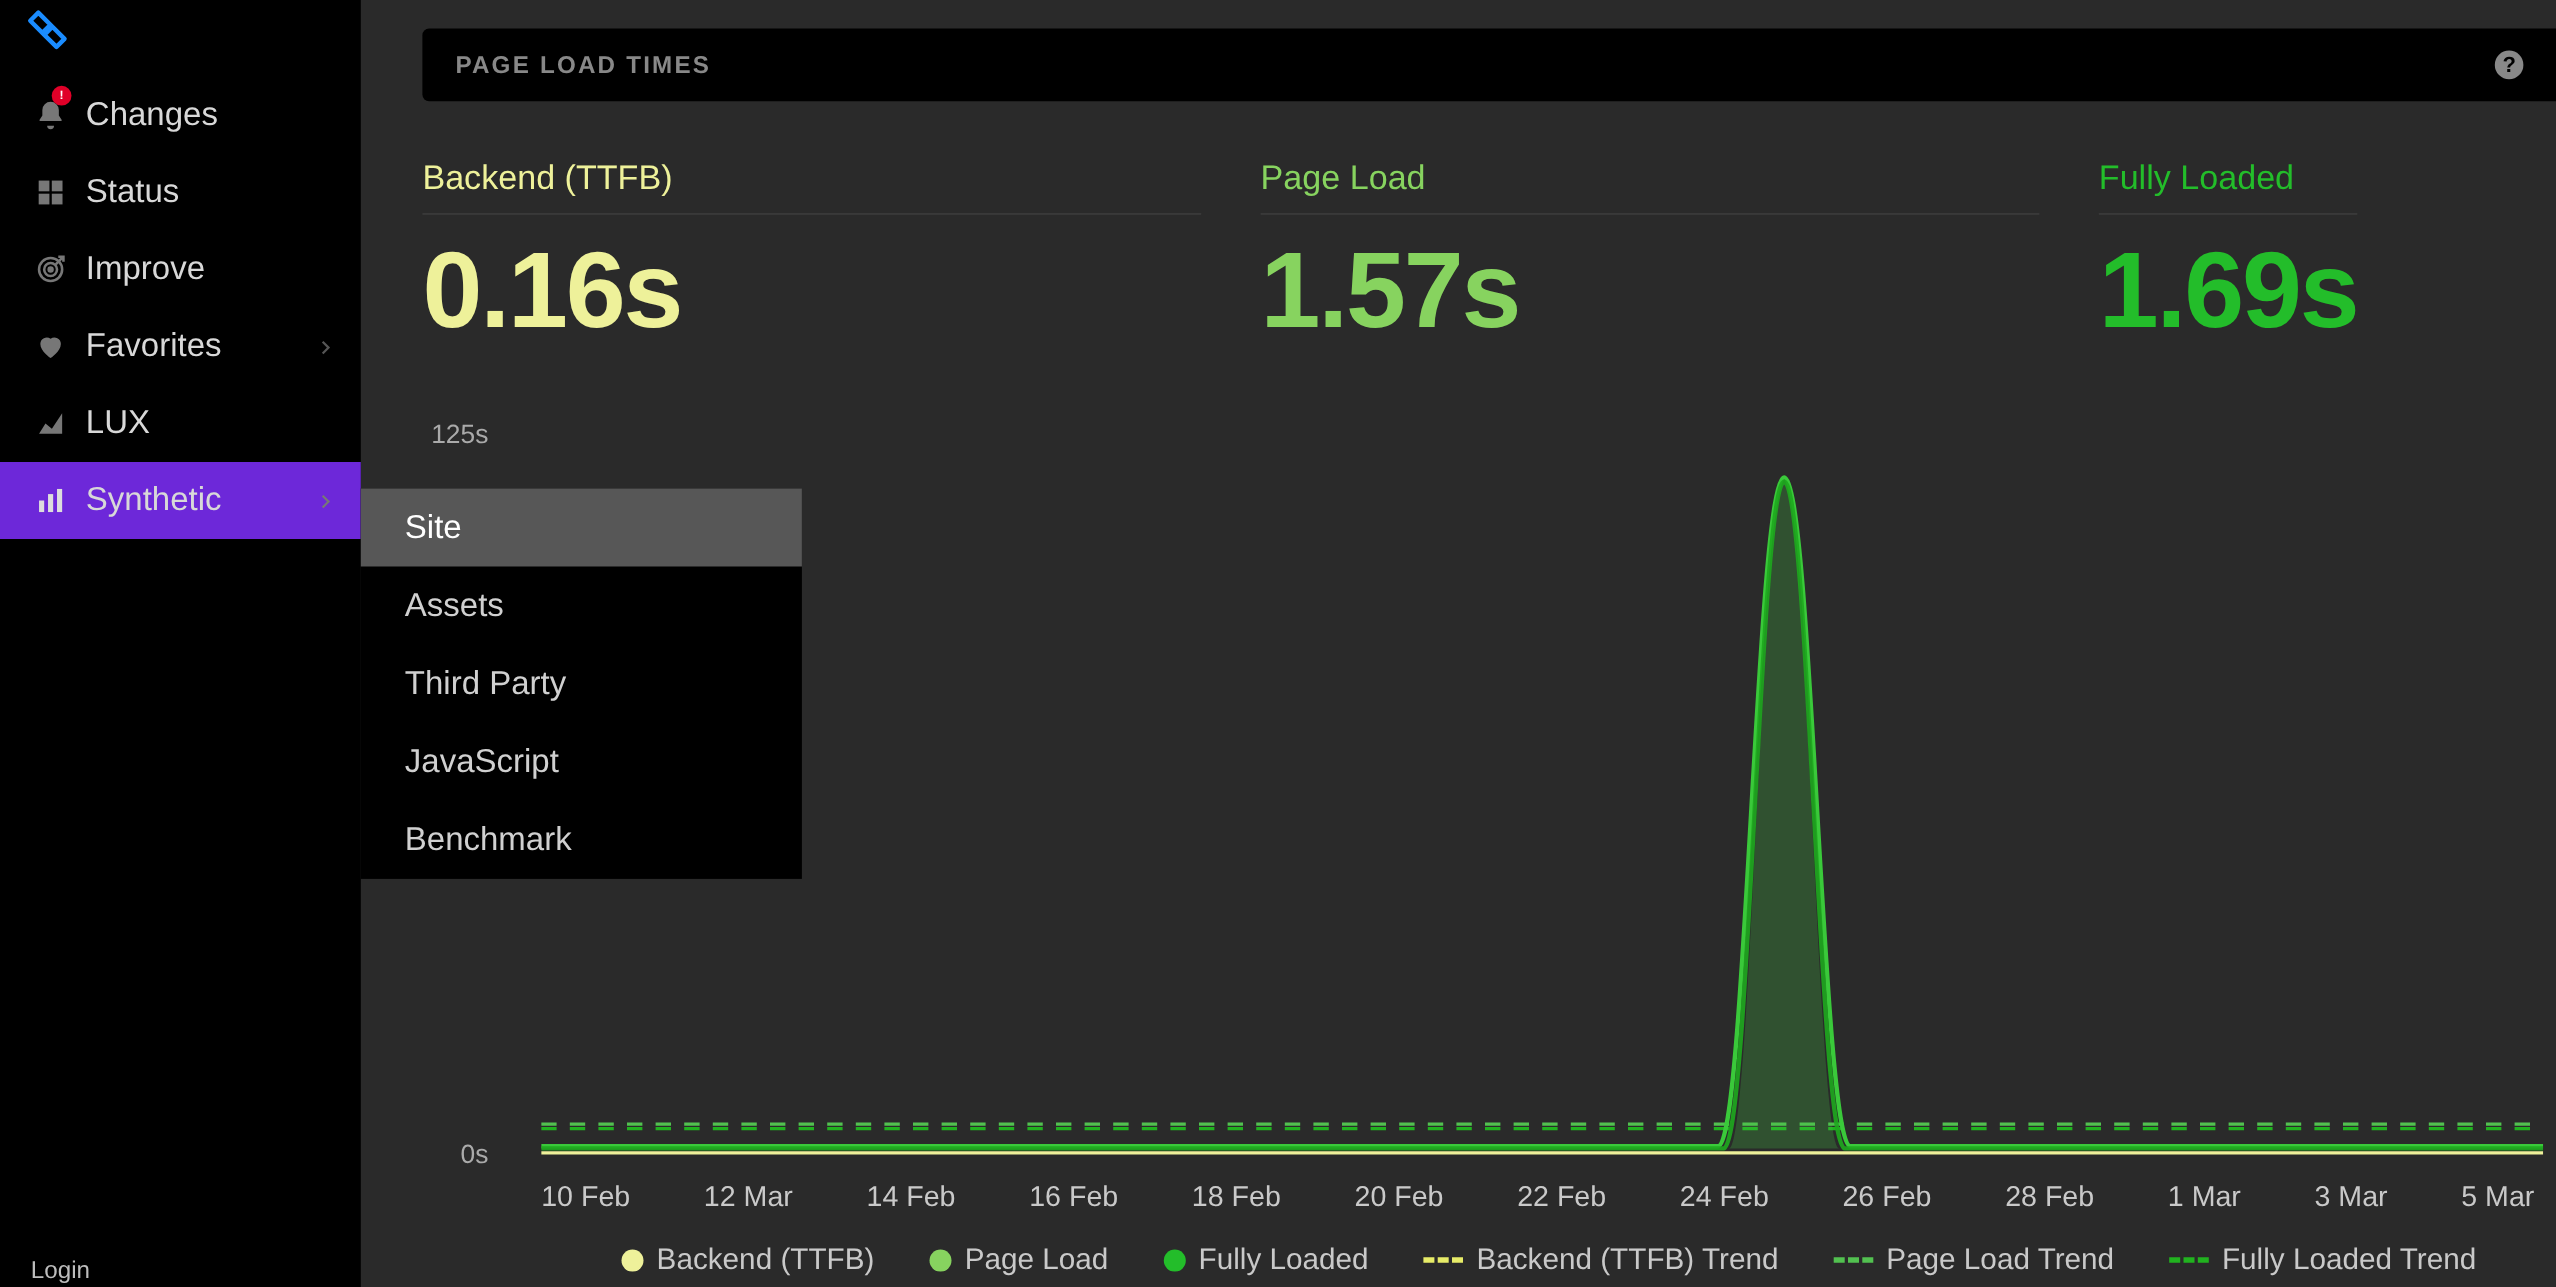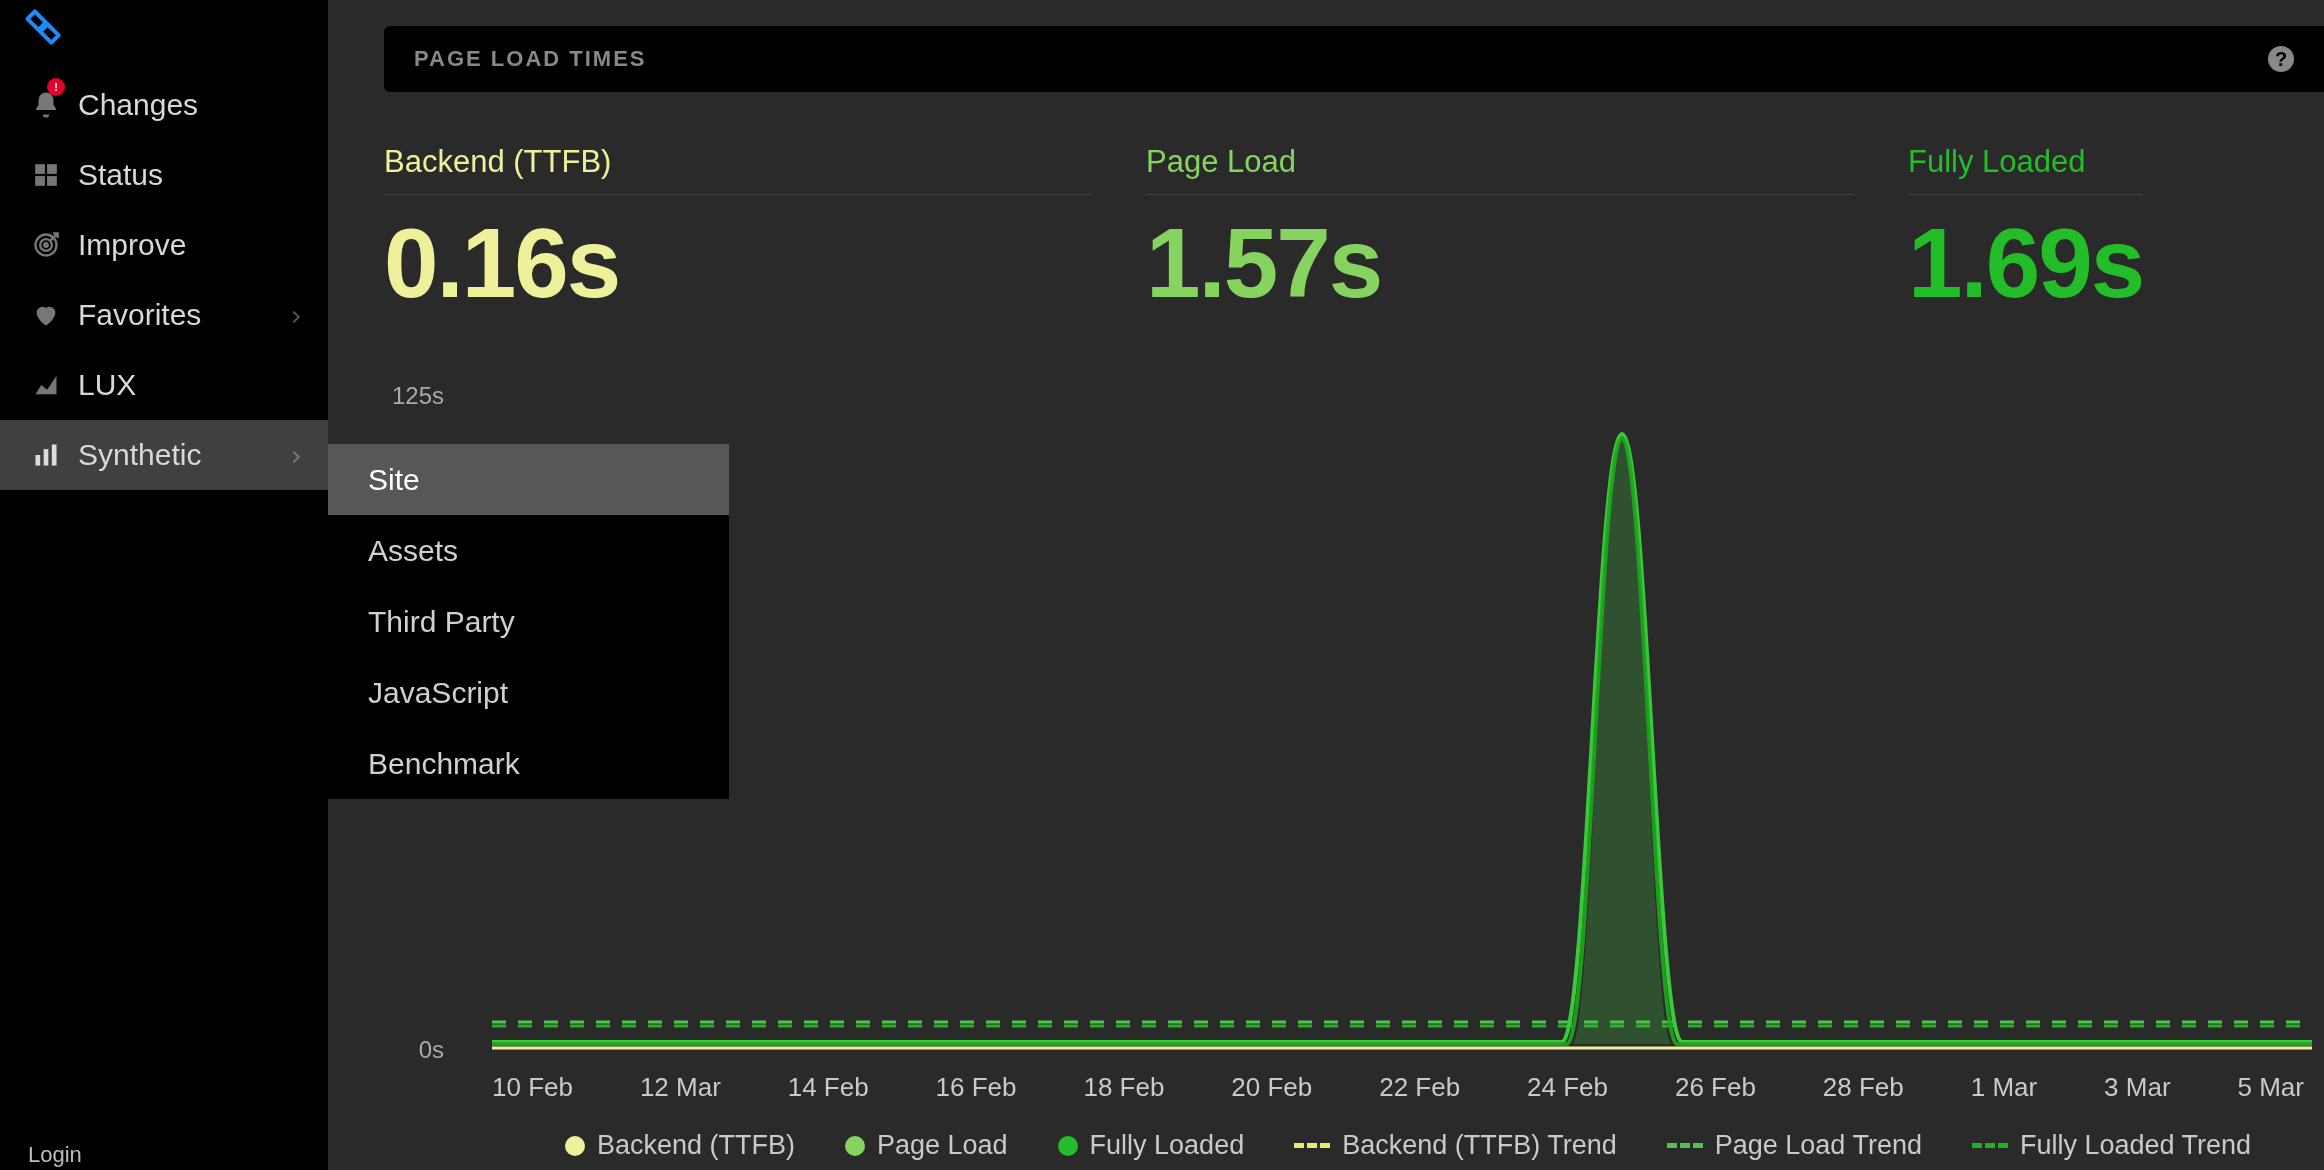--- a/index.html
+++ b/index.html
@@ -45,21 +45,21 @@
   margin-right: 14px;
   display: flex;
   align-items: center;
   justify-content: center;
 }
 .nav-item .chev {
   margin-left: auto;
   color: #555;
 }
 .nav-item.active {
-  background: #404040;
+  background: #6d28d9;
   text-align: center;
 }
 .login-link {
   position: absolute;
   left: 28px;
   bottom: 2px;
   color: #bdbdbd;
   font-size: 22px;
   cursor: pointer;
 }

